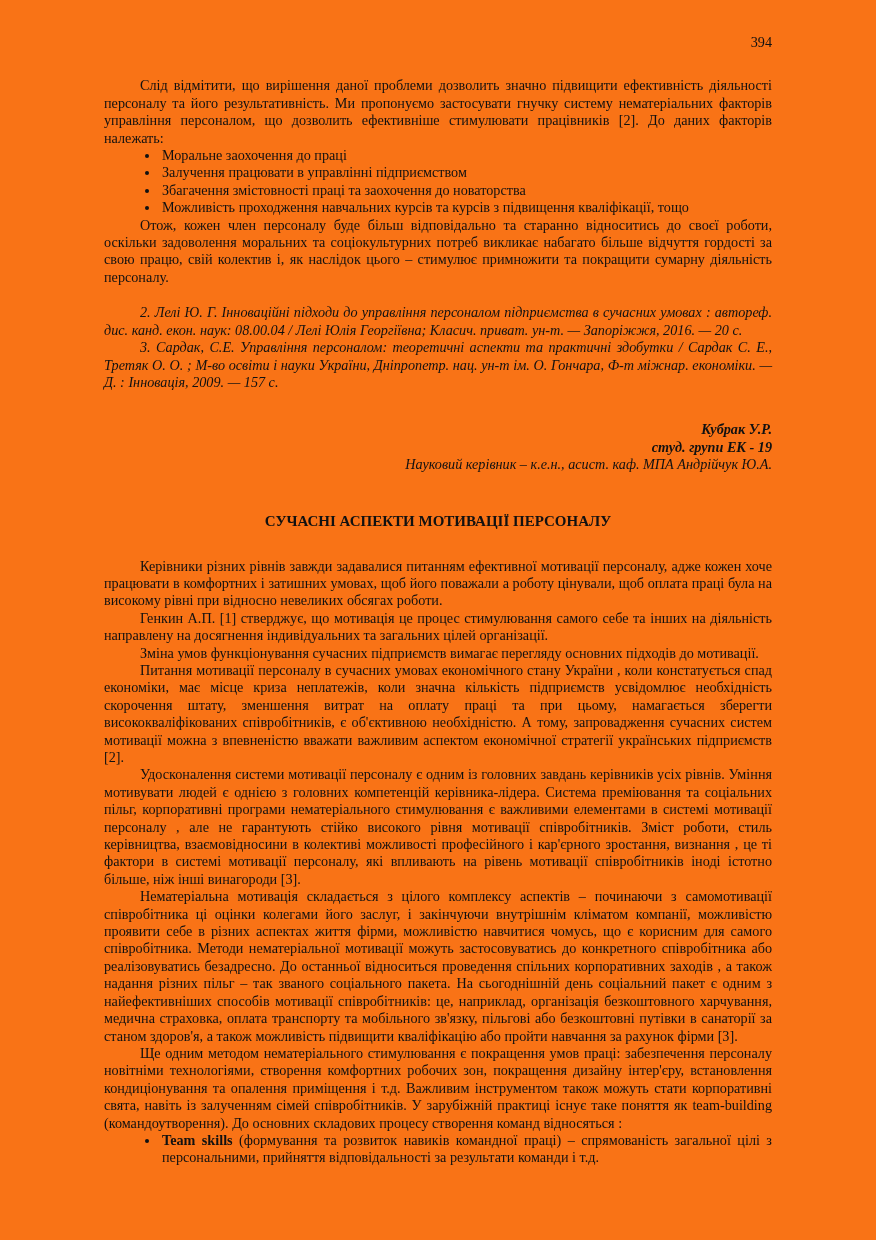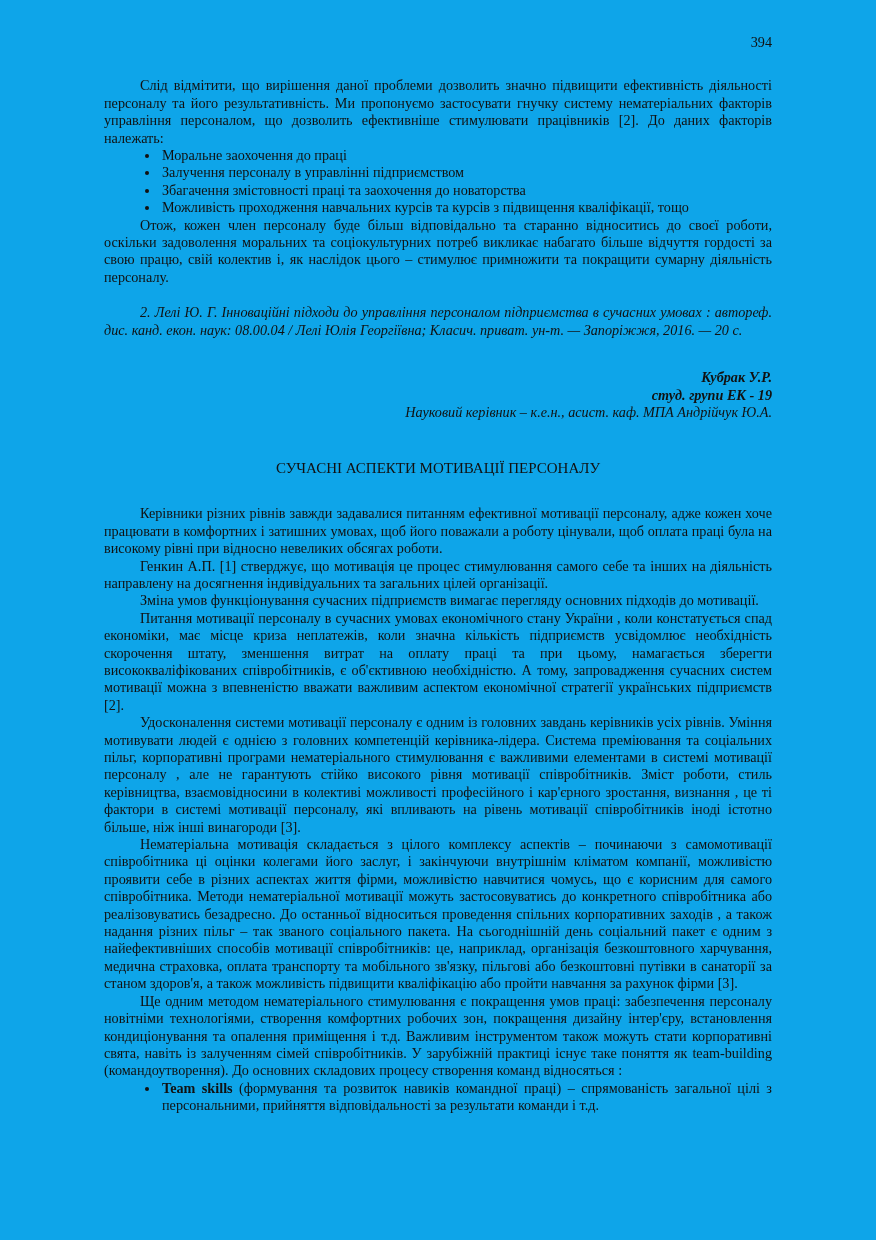--- a/index.html
+++ b/index.html
@@ -5,21 +5,21 @@
   html, body {
     margin: 0;
     padding: 0;
     background: #ffffff;
   }
   .page {
     position: relative;
     width: 876px;
     height: 1240px;
     margin: 0 auto;
-    background: #0ea5e9;
+    background: #f97316;
     box-sizing: border-box;
     padding: 34px 104px 30px 104px;
     font-family: "Liberation Serif", "DejaVu Serif", serif;
     font-size: 14.2px;
     line-height: 17.4px;
     color: #111111;
   }
   .page-number {
     text-align: right;
     margin-bottom: 26px;
@@ -56,49 +56,50 @@
   }
   .author-name, .author-group {
     font-weight: bold;
   }
   .author-supervisor {
     font-style: italic;
   }
   .article-title {
     margin: 38px 0 28px 0;
     font-size: 15px;
-    font-weight: normal;
+    font-weight: bold;
     text-align: center;
     line-height: 18px;
   }
   .bold-lead {
     font-weight: bold;
   }
 </style>
 </head>
 <body>
 
 <div class="page">
 
   <div class="page-number">394</div>
 
 
   <p>Слід відмітити, що вирішення даної проблеми дозволить значно підвищити ефективність діяльності персоналу та його результативність. Ми пропонуємо застосувати гнучку систему нематеріальних факторів управління персоналом, що дозволить ефективніше стимулювати працівників [2]. До даних факторів належать:</p>
 
   <ul class="bullet-list">
     <li>Моральне заохочення до праці</li>
-    <li>Залучення персоналу в управлінні підприємством</li>
+    <li>Залучення працювати в управлінні підприємством</li>
     <li>Збагачення змістовності праці та заохочення до новаторства</li>
     <li>Можливість проходження навчальних курсів та курсів з підвищення кваліфікації, тощо</li>
   </ul>
 
   <p>Отож, кожен член персоналу буде більш відповідально та старанно відноситись до своєї роботи, оскільки задоволення моральних та соціокультурних потреб викликає набагато більше відчуття гордості за свою працю, свій колектив і, як наслідок цього – стимулює примножити та покращити сумарну діяльність персоналу.</p>
 
   <div class="references">
     <p>2. Лелі Ю. Г. Інноваційні підходи до управління персоналом підприємства в сучасних умовах : автореф. дис. канд. екон. наук: 08.00.04 / Лелі Юлія Георгіївна; Класич. приват. ун-т. — Запоріжжя, 2016. — 20 с.</p>
+    <p>3. Сардак, С.Е. Управління персоналом: теоретичні аспекти та практичні здобутки / Сардак С. Е., Третяк О. О. ; М-во освіти і науки України, Дніпропетр. нац. ун-т ім. О. Гончара, Ф-т міжнар. економіки. — Д. : Інновація, 2009. — 157 с.</p>
   </div>
 
   <div class="author-block">
     <p class="author-name">Кубрак У.Р.</p>
     <p class="author-group">студ. групи ЕК - 19</p>
     <p class="author-supervisor">Науковий керівник –  к.е.н., асист.  каф.  МПА  Андрійчук Ю.А.</p>
   </div>
 
   <div class="article-title">СУЧАСНІ АСПЕКТИ МОТИВАЦІЇ ПЕРСОНАЛУ</div>
 

